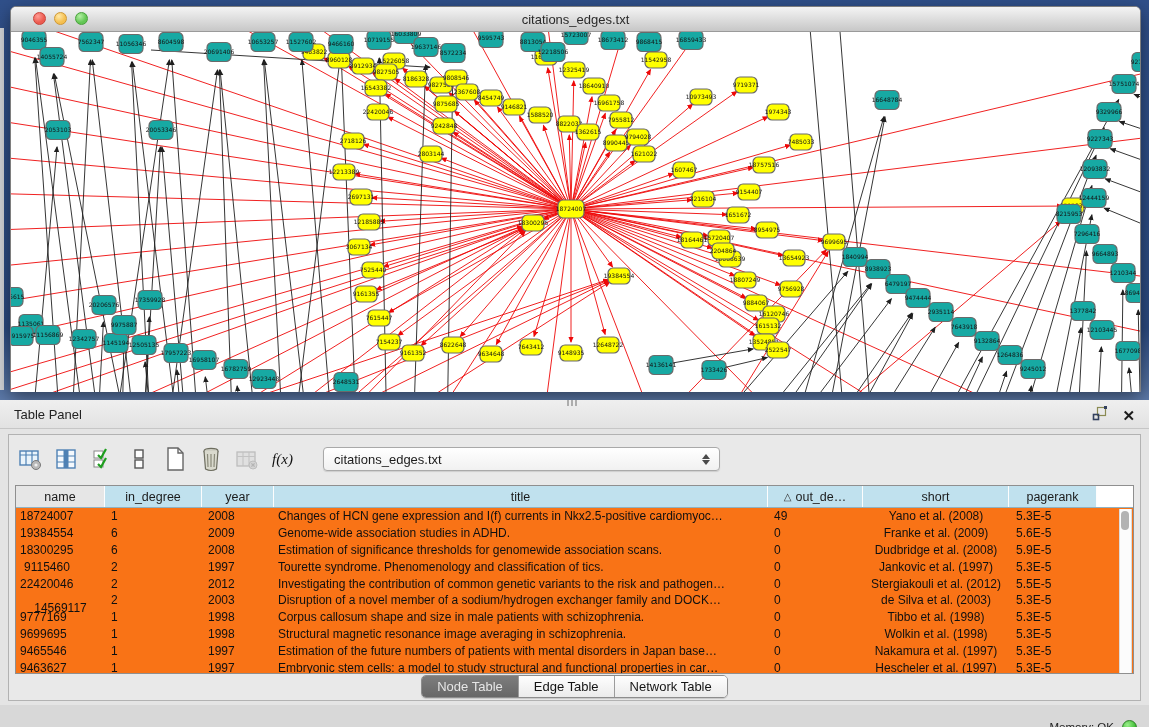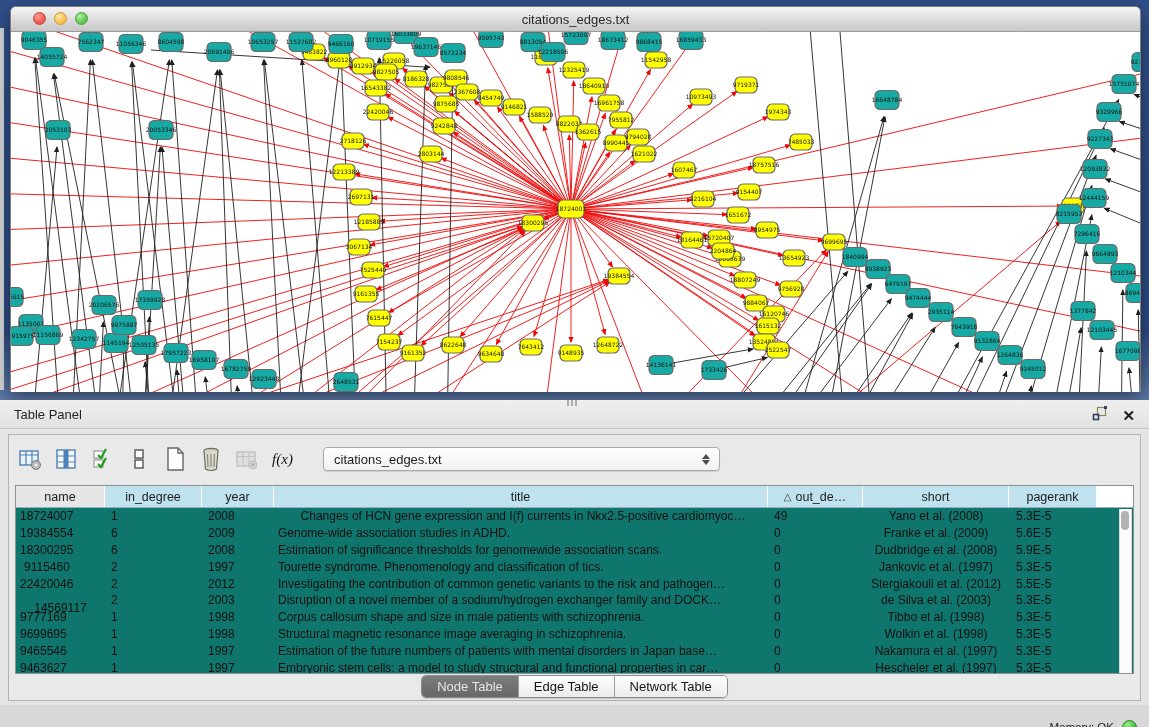--- a/index.html
+++ b/index.html
@@ -37,21 +37,21 @@
   .tbtn{width:27px;height:27px;display:flex;align-items:center;justify-content:center;}
   .fx{font-family:"Liberation Serif",serif;font-style:italic;font-size:15px;color:#111;}
   .net-select{margin-left:18px;width:395px;height:22px;border:1px solid #a9a9a9;border-radius:4px;
               background:linear-gradient(180deg,#ffffff,#f1f1f1);display:flex;align-items:center;
               box-shadow:0 1px 1px rgba(0,0,0,.12);}
   .net-select .val{flex:1;padding-left:10px;font-size:13px;color:#1c1c1c;}
   .stepper{width:18px;display:flex;flex-direction:column;align-items:center;gap:1px;margin-right:4px;}
   .tri-up{width:0;height:0;border-left:4px solid transparent;border-right:4px solid transparent;border-bottom:5px solid #4a4a4a;}
   .tri-dn{width:0;height:0;border-left:4px solid transparent;border-right:4px solid transparent;border-top:5px solid #4a4a4a;}
   .tablewrap{position:absolute;left:6px;top:50px;width:1119px;height:189px;border:1px solid #8f8f8f;
-             background:#0f766e;box-sizing:border-box;overflow:hidden;}
+             background:#f97316;box-sizing:border-box;overflow:hidden;}
   .thead{display:flex;height:21px;border-bottom:1px solid #8fb2c2;background:#fff;}
   .th{box-sizing:border-box;height:21px;display:flex;align-items:center;justify-content:center;
       font-size:12.5px;color:#1b1b1b;background:#c0e1ee;border-right:1px solid #fdfdfd;gap:4px;}
   .th.gray{background:#e6e6e6;}
   .sort-tri{font-size:10px;color:#333;}
   .trow{display:flex;height:16.8px;align-items:center;}
   .td{box-sizing:border-box;font-size:12px;color:#101010;white-space:nowrap;overflow:hidden;}
   .vscroll{position:absolute;right:1px;top:23px;width:11px;height:164px;background:#fcfcfc;
            border-left:1px solid #dcdcdc;border-right:1px solid #dcdcdc;}
   .vthumb{position:absolute;left:1px;top:2px;width:8px;height:19px;border-radius:5px;background:#b3b3b3;}
@@ -645,21 +645,21 @@
           </div>
           <div class="th" style="width: 88px;">
             <span>pagerank</span>
           </div>
         </div>
       <div id="tbody">
           <div class="trow">
             <div class="td" style="width: 89px; text-align: left; padding-left: 4px; box-sizing: border-box;">18724007</div>
             <div class="td" style="width: 97px; text-align: left; padding-left: 6px; box-sizing: border-box;">1</div>
             <div class="td" style="width: 72px; text-align: left; padding-left: 6px; box-sizing: border-box;">2008</div>
-            <div class="td" style="width: 494px; text-align: center; padding-left: 4px; box-sizing: border-box;">Changes of HCN gene expression and I(f) currents in Nkx2.5-positive cardiomyoc…</div>
+            <div class="td" style="width: 494px; text-align: left; padding-left: 4px; box-sizing: border-box;">Changes of HCN gene expression and I(f) currents in Nkx2.5-positive cardiomyoc…</div>
             <div class="td" style="width: 95px; text-align: left; padding-left: 6px; box-sizing: border-box;">49</div>
             <div class="td" style="width: 146px; text-align: center; padding-left: 0px; box-sizing: border-box;">Yano et al. (2008)</div>
             <div class="td" style="width: 88px; text-align: left; padding-left: 7px; box-sizing: border-box;">5.3E-5</div>
           </div>
           <div class="trow">
             <div class="td" style="width: 89px; text-align: left; padding-left: 4px; box-sizing: border-box;">19384554</div>
             <div class="td" style="width: 97px; text-align: left; padding-left: 6px; box-sizing: border-box;">6</div>
             <div class="td" style="width: 72px; text-align: left; padding-left: 6px; box-sizing: border-box;">2009</div>
             <div class="td" style="width: 494px; text-align: left; padding-left: 4px; box-sizing: border-box;">Genome-wide association studies in ADHD.</div>
             <div class="td" style="width: 95px; text-align: left; padding-left: 6px; box-sizing: border-box;">0</div>

